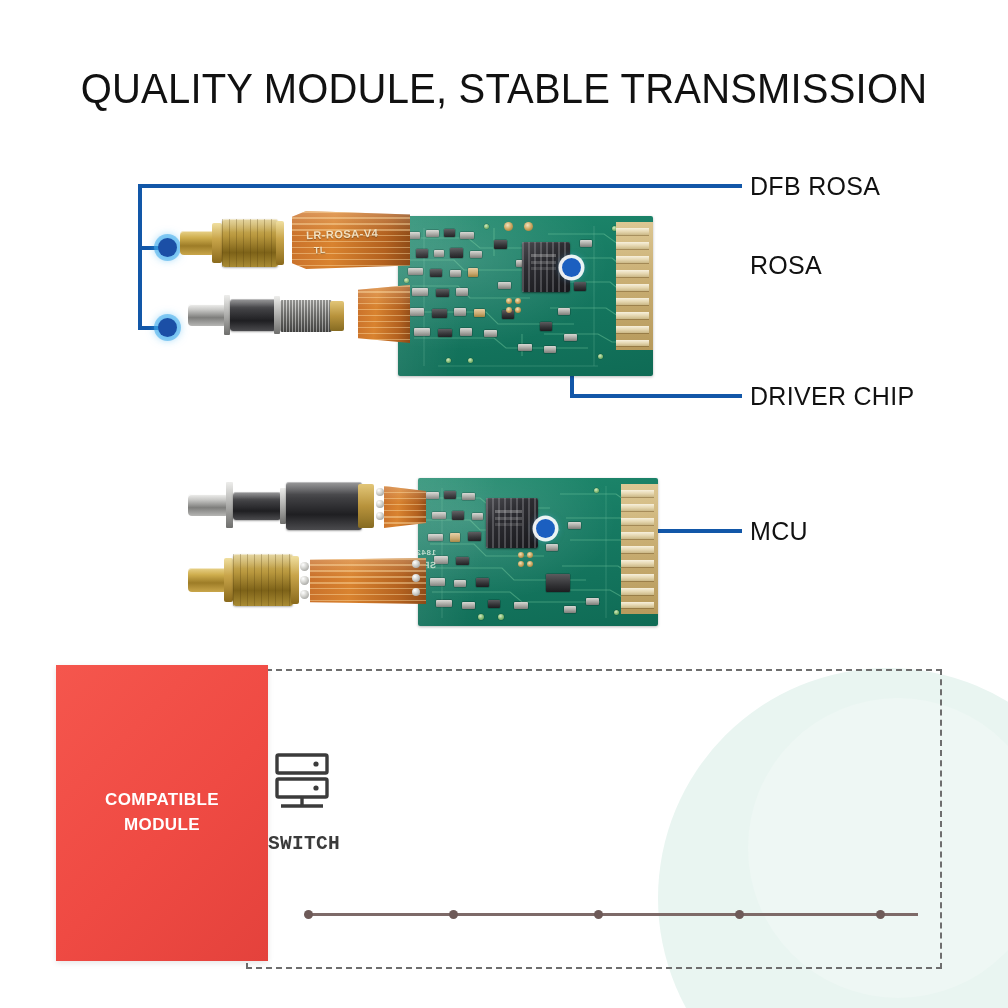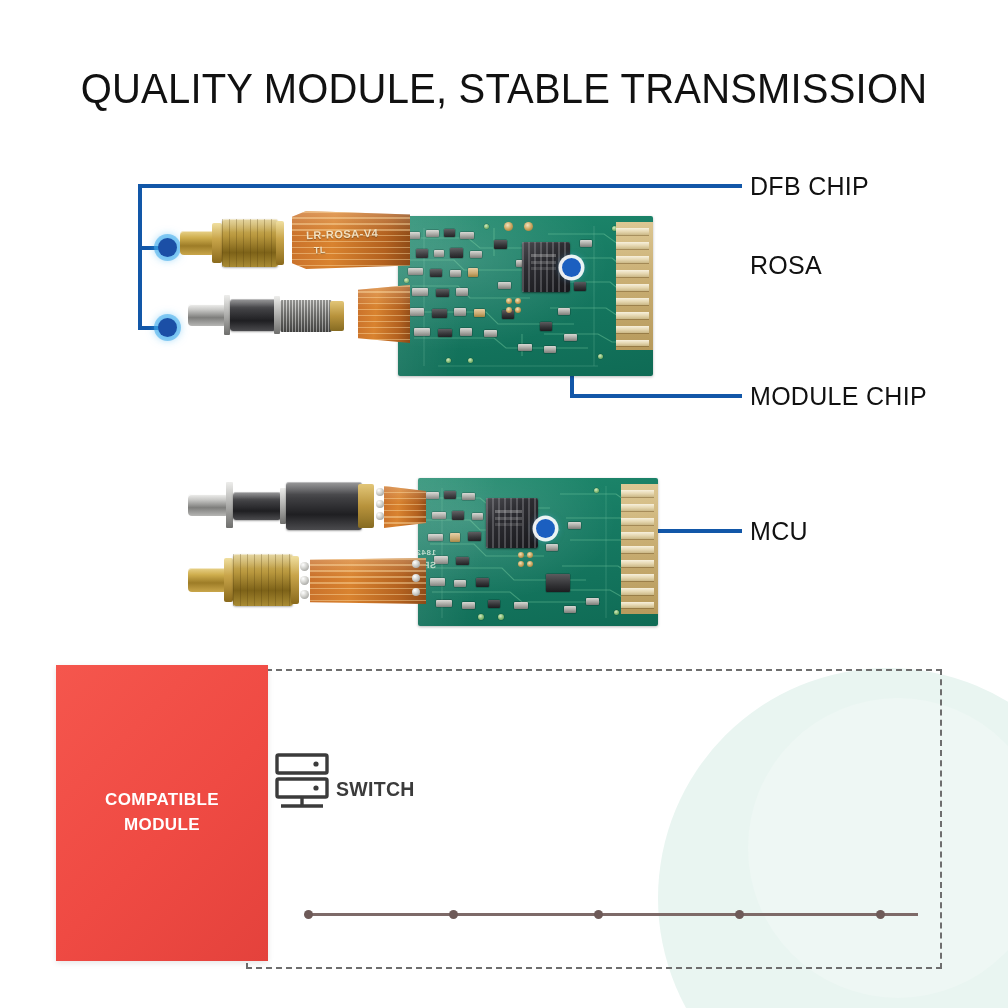--- a/index.html
+++ b/index.html
@@ -296,22 +296,23 @@
     letter-spacing: 0.4px;
   }
 
   .devices-row {
     position: absolute;
     display: flex;
     align-items: flex-end;
   }
   .device {
     display: flex;
-    flex-direction: row;
-    align-items: center;
+    flex-direction: column;
+    align-items: flex-start;
+    font-family: Liberation Mono, monospace;
   }
   .device-icon {
     height: 72px;
     display: flex;
     align-items: center;
     justify-content: center;
   }
   .device-label {
     margin-top: 16px;
     font-size: 19.5px;
@@ -349,23 +350,23 @@
   <div class="lead-h" style="left:138px; top:246px; width:30px;"></div>
   <div class="lead-h" style="left:138px; top:326px; width:30px;"></div>
   <div class="lead-dot" style="left:158px; top:238px;"></div>
   <div class="lead-dot" style="left:158px; top:318px;"></div>
 
   <div class="lead-v" style="left:570px; top:268px; height:128px;"></div>
   <div class="lead-h" style="left:570px; top:394px; width:172px;"></div>
 
   <div class="lead-h" style="left:545px; top:529px; width:197px;"></div>
 
-  <div class="callout-label" style="left:750px; top:172px;">DFB CHIP</div>
+  <div class="callout-label" style="left:750px; top:172px;">DFB ROSA</div>
   <div class="callout-label" style="left:750px; top:251px;">ROSA</div>
-  <div class="callout-label" style="left:750px; top:382px;">MODULE CHIP</div>
+  <div class="callout-label" style="left:750px; top:382px;">DRIVER CHIP</div>
   <div class="callout-label" style="left:750px; top:517px;">MCU</div>
 
   <div class="module" id="moduleTop" style="left:180px; top:205px; width:545px; height:175px;">
 
     <div class="pcb" style="left:218px; top:11px; width:255px; height:160px;">
 
       <svg class="traces" viewBox="0 0 255 160" preserveAspectRatio="none">
         <g stroke="#7fd4a6" stroke-width="1.1" fill="none" opacity="0.75">
           <path d="M10 22 H70 L82 32 H140"></path>
           <path d="M8 44 H56 L66 54 H150"></path>

